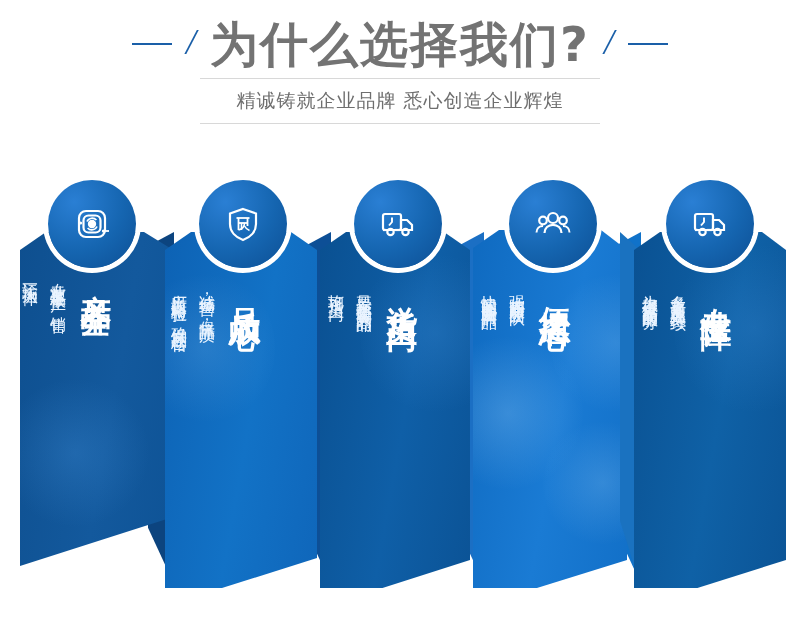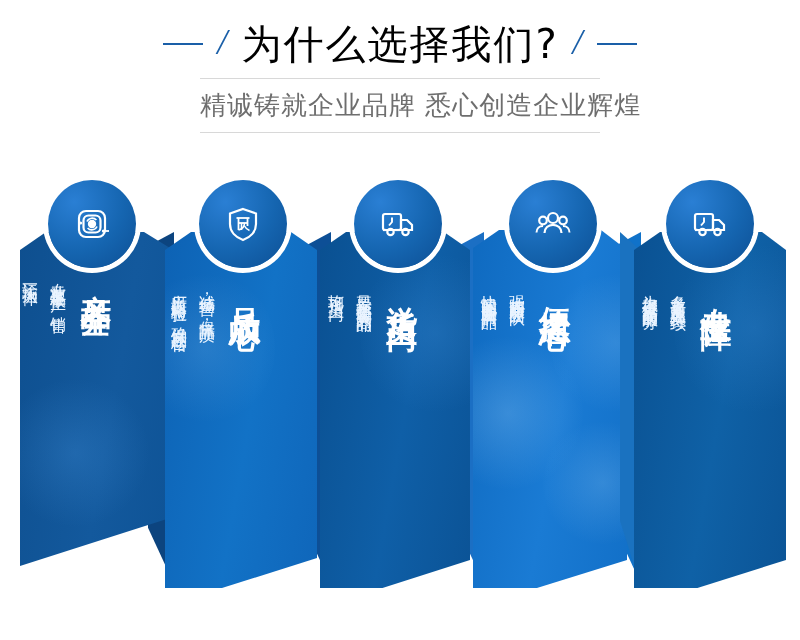--- a/index.html
+++ b/index.html
@@ -38,39 +38,39 @@
     font-size: 36px;
     line-height: 1;
     color: #1a5fa8;
     font-weight: 400;
     font-style: italic;
     font-family: "Liberation Serif", serif;
     padding: 0 14px;
     transform: translateY(-2px);
   }
   .main-title {
-    font-size: 40px;
+    font-size: 48px;
     line-height: 1;
-    font-weight: normal;
-    color: #000000;
+    font-weight: bold;
+    color: #737373;
     letter-spacing: 2px;
     font-family: "DejaVu Sans", sans-serif;
     white-space: nowrap;
   }
   .sub-wrap {
     position: absolute;
     left: 200px; top: 78px; width: 400px;
   }
   .sub-line {
     width: 400px; height: 1px;
     background: #d8d8d8;
   }
   .subtitle {
     text-align: center;
-    font-size: 26px;
+    font-size: 19px;
     color: #6e6e6e;
     letter-spacing: 1px;
     padding: 9px 0 9px 0;
     white-space: nowrap;
   }
 
   
   .panels {
     position: absolute;
     left: 0; top: 170px;

